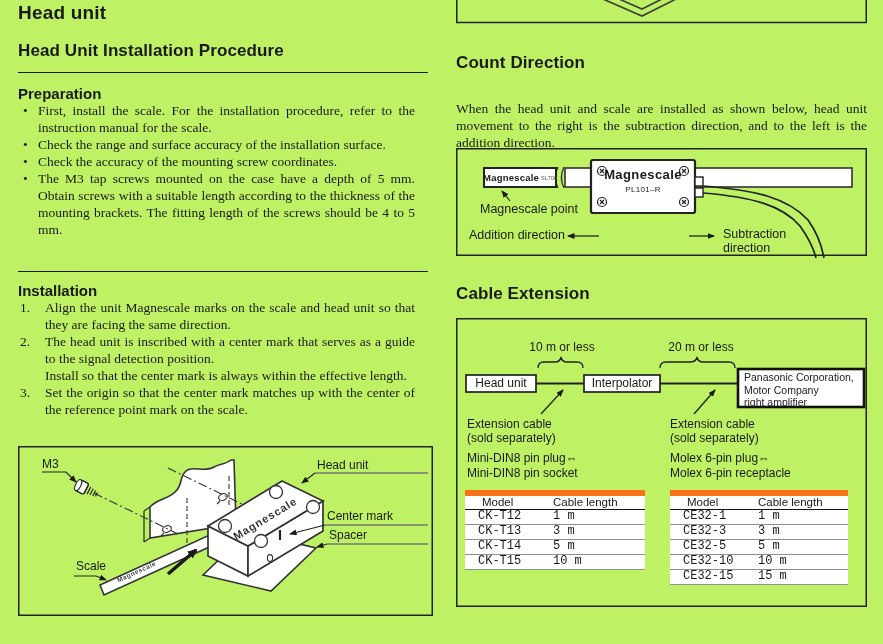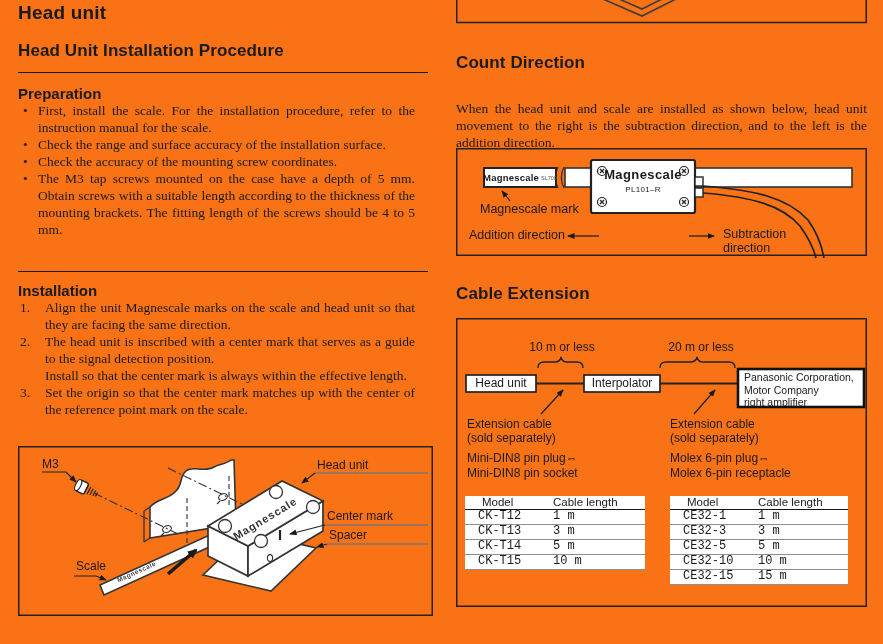--- a/index.html
+++ b/index.html
@@ -1,16 +1,16 @@
 <!DOCTYPE html>
 <html><head>
 <meta charset="utf-8">
 <style>
   html,body{margin:0;padding:0;background:#fff;}
-  .page{position:relative;width:883px;height:644px;background:#f97316;overflow:hidden;
+  .page{position:relative;width:883px;height:644px;background:#bef264;overflow:hidden;
         font-family:"Liberation Sans",sans-serif;color:#1a1a1a;}
   .abs{position:absolute;}
   .h1{font-size:19px;font-weight:bold;letter-spacing:.2px;}
   .h2{font-size:17px;font-weight:bold;letter-spacing:.1px;}
   .h3{font-size:15px;font-weight:bold;}
   .rule{position:absolute;height:1px;background:#1a1a1a;}
   .serif{font-family:"Liberation Serif","DejaVu Serif",serif;font-size:13.5px;line-height:17px;text-align:justify;}
   .bullet-item{position:relative;padding-left:20px;}
   .bullet-glyph{position:absolute;left:5px;top:0;}
   .step{position:relative;padding-left:27px;}
@@ -176,21 +176,21 @@
           <path d="M0,0 L7.5,3 L0,6 Z" fill="#1a1a1a"></path>
         </marker>
       </defs>
     </svg>
     <div class="scale-tag">
       <span class="b">Magnescale</span>
       <span class="m">SL700</span>
     </div>
     <div class="abs center" style="left:135px;top:19px;width:104px;font-weight:bold;font-size:13px;letter-spacing:.4px;">Magnescale</div>
     <div class="abs center" style="left:135px;top:37px;width:104px;font-size:8px;letter-spacing:.3px;">PL101–R</div>
-    <span class="flabel" style="left:24px;top:55px;font-size:12.5px;">Magnescale mark</span>
+    <span class="flabel" style="left:24px;top:55px;font-size:12.5px;">Magnescale point</span>
     <span class="flabel" style="left:13px;top:81px;font-size:12.5px;">Addition direction</span>
     <span class="flabel" style="left:267px;top:80px;font-size:12.5px;">Subtraction</span>
     <span class="flabel" style="left:267px;top:94px;font-size:12.5px;">direction</span>
   </div>
 
   <div class="abs h2" style="left:456px;top:284px;">Cable Extension</div>
 
   <div class="fig" style="left:456px;top:318px;width:411px;height:265px;">
     <svg width="411" height="289" viewBox="0 0 411 289">
       <defs>

